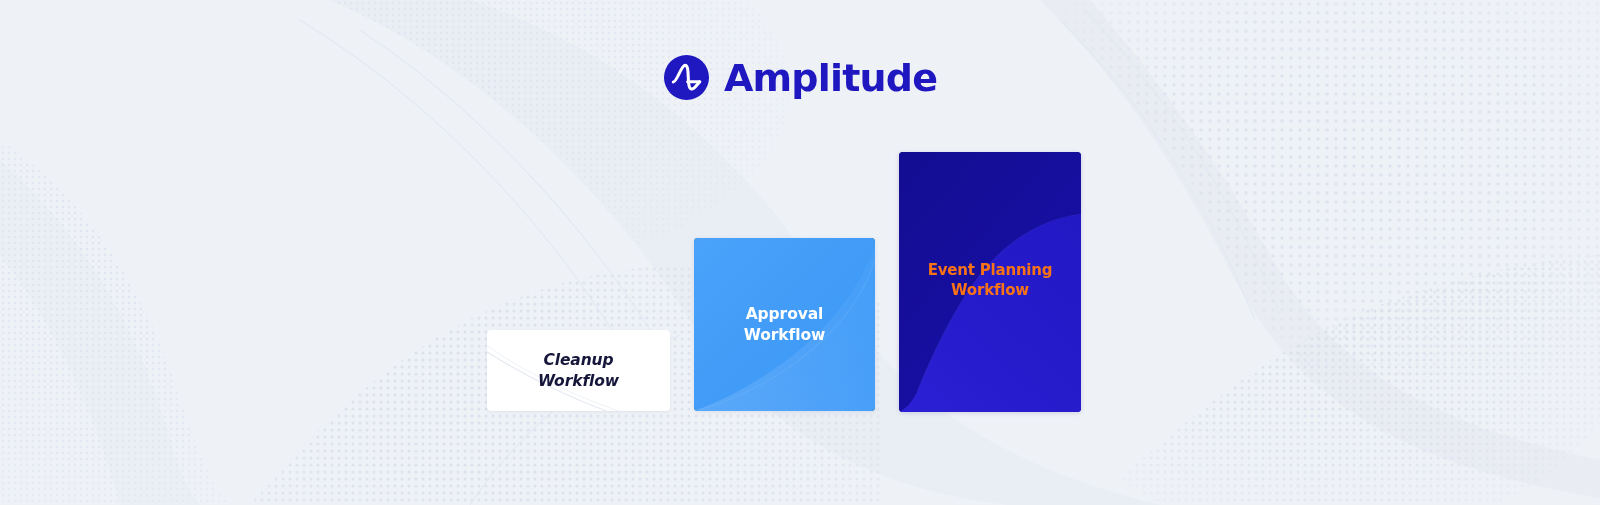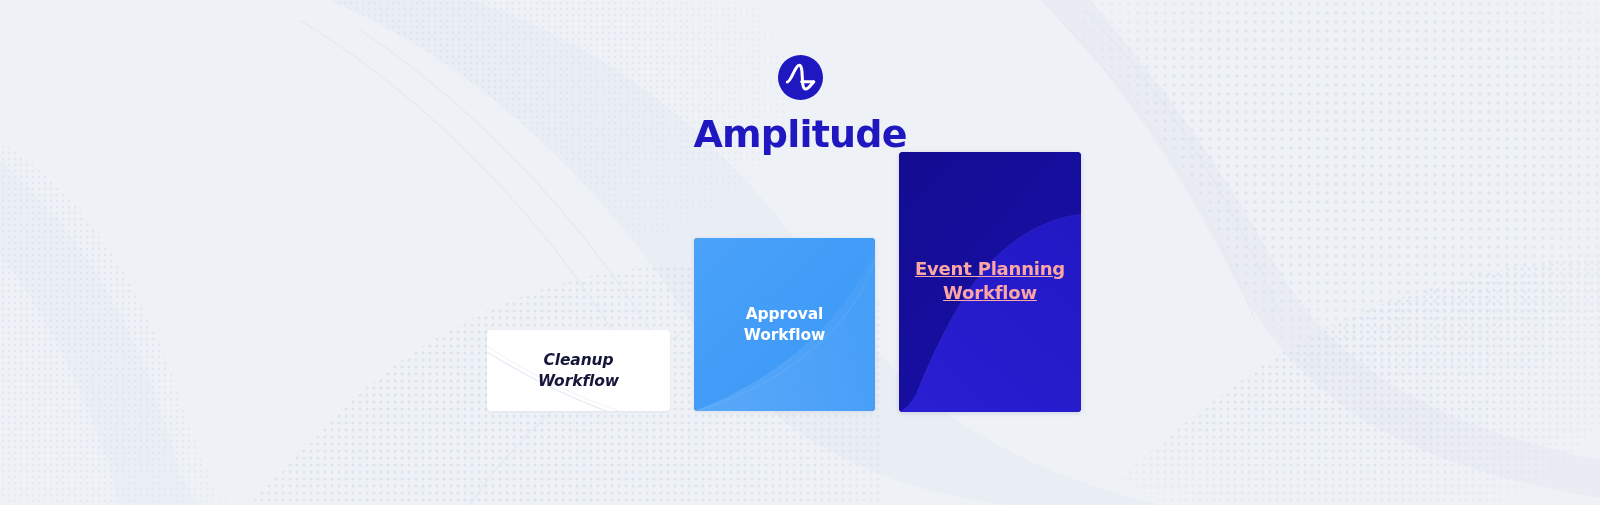--- a/index.html
+++ b/index.html
@@ -29,21 +29,20 @@
   
   #logo-lockup {
     position:absolute;
     left:0; right:0;
     top:54px;
     display:flex;
     align-items:center;
     justify-content:center;
     gap:14px;
     z-index:5;
-    flex-direction:column;
   }
 
   #logo-mark {
     width:47px;
     height:47px;
     flex:0 0 47px;
     display:block;
   }
 
   #logo-wordmark {
@@ -128,25 +127,24 @@
   
   #card-event {
     left:899px;
     top:152px;
     width:182px;
     height:260px;
     background:#150f9e;
     box-shadow:0 1px 5px rgba(20,15,110,0.14);
   }
   #card-event .wf-label {
-    color:#fca5a5;
-    font-size:18px;
+    color:#f97316;
+    font-size:15px;
     letter-spacing:-0.2px;
     padding-bottom:2px;
-    text-decoration:underline;
   }
 </style>
 </head>
 <body>
 
 <svg id="bg-decor" viewBox="0 0 1600 505" preserveAspectRatio="none" aria-hidden="true">
   <defs>
     <pattern id="dotsA" x="0" y="0" width="7" height="7" patternUnits="userSpaceOnUse">
       <circle cx="3" cy="3" r="1.5" fill="#d9dfeb"></circle>
     </pattern>

